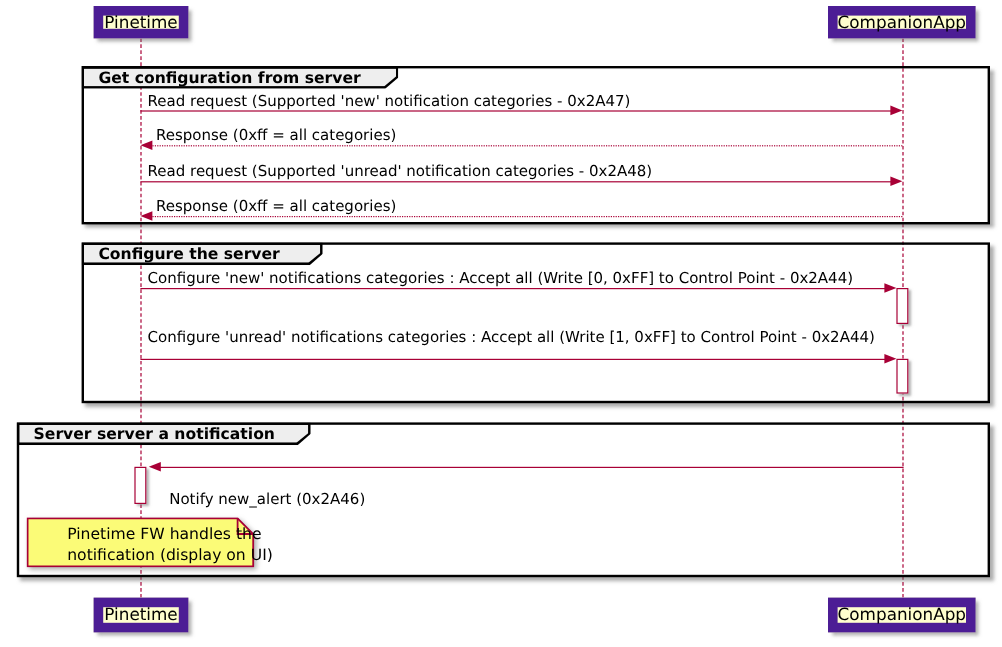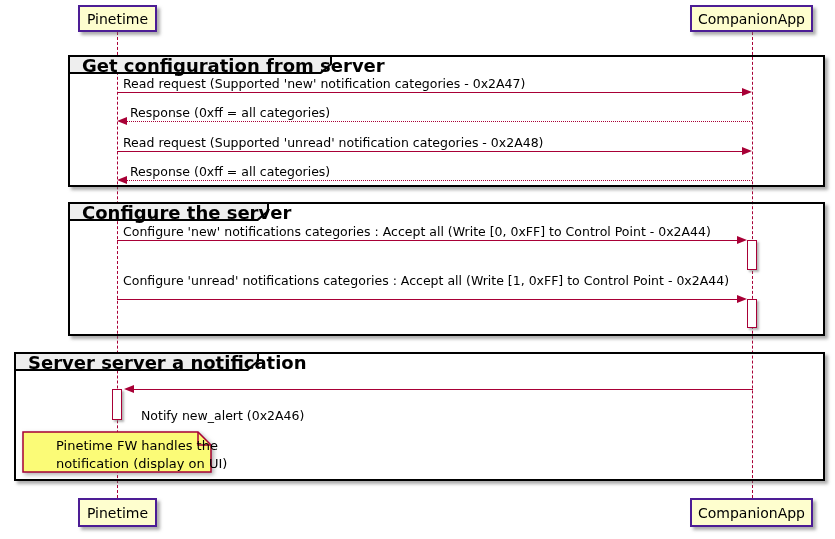--- a/index.html
+++ b/index.html
@@ -9,21 +9,21 @@
     height: 539px;
     background: #ffffff;
     font-family: "DejaVu Sans", sans-serif;
     color: #000000;
     overflow: hidden;
   }
   
   .participant {
     position: absolute;
     background: #FEFECE;
-    border: 2px solid #4c1d95;
+    border: 8px solid #4c1d95;
     box-shadow: 3px 3px 3px rgba(105,105,105,0.55);
     display: flex;
     align-items: center;
     justify-content: center;
     font-size: 14px;
     box-sizing: border-box;
   }
   
   .lifeline {
     position: absolute;
@@ -54,21 +54,21 @@
     bottom: 2px;
     background: #EEEEEE;
     clip-path: polygon(0 0, 100% 0, 100% 45%, calc(100% - 10px) 100%, 0 100%);
   }
   .frame-title {
     position: absolute;
     top: 0;
     left: 12px;
     height: 28px;
     line-height: 17px;
-    font-size: 18px;
+    font-size: 13px;
     font-weight: bold;
     white-space: nowrap;
     z-index: 3;
   }
   
   .msg-label {
     position: absolute;
     font-size: 12.5px;
     white-space: nowrap;
   }

